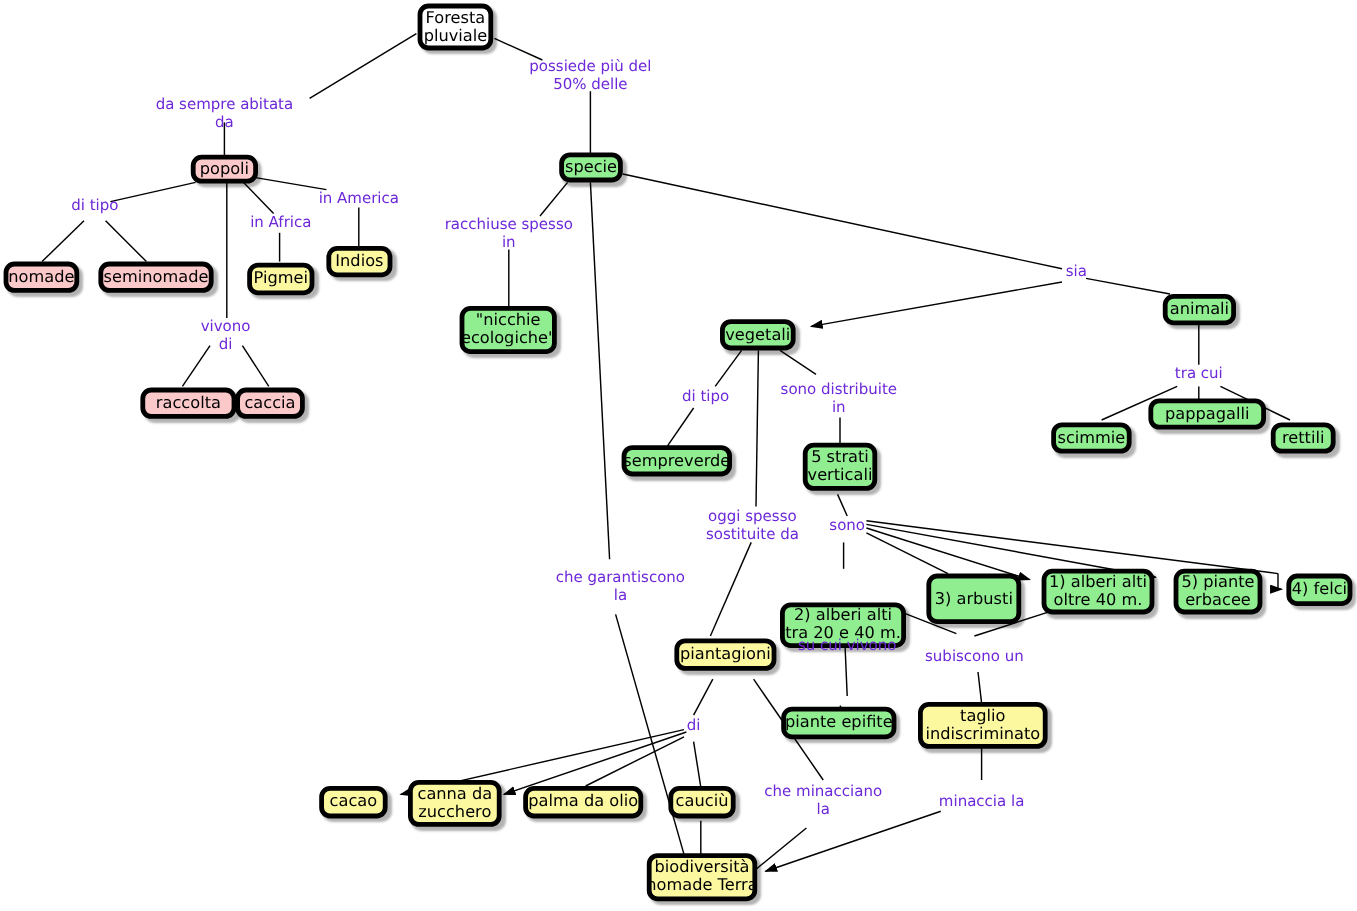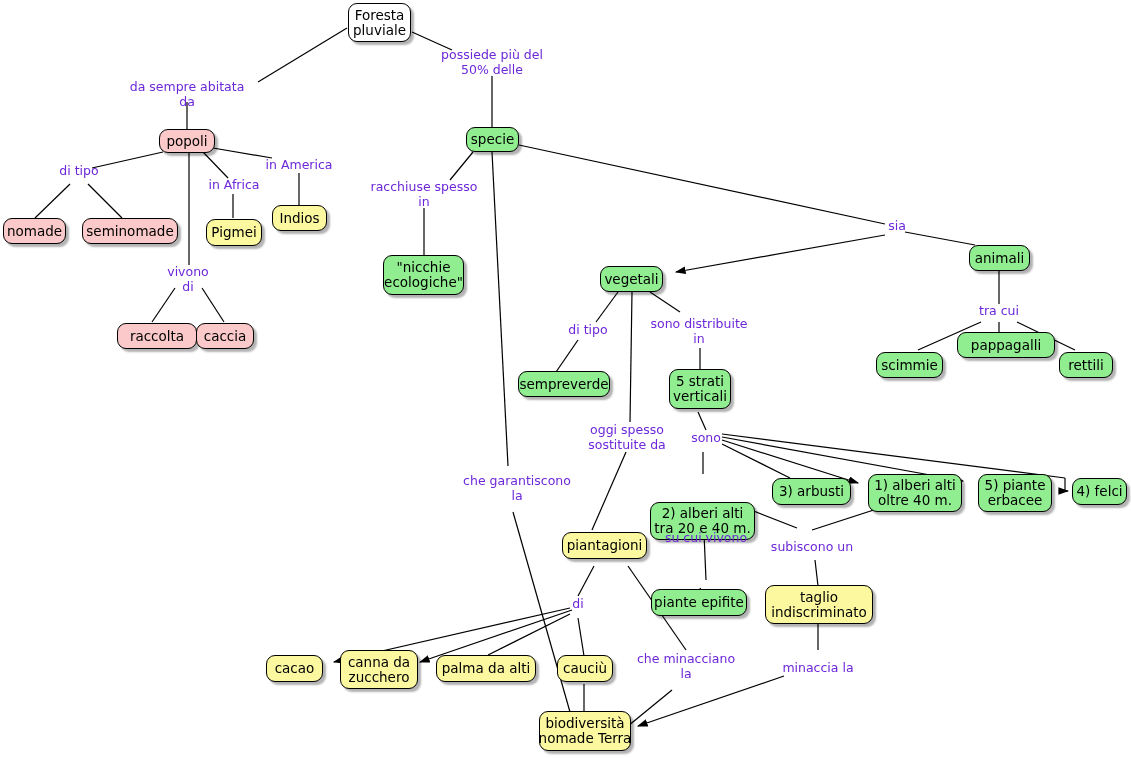--- a/index.html
+++ b/index.html
@@ -19,21 +19,21 @@
     position: absolute;
     left: 0;
     top: 0;
     width: 1131px;
     height: 759px;
     pointer-events: none;
   }
   .node {
     position: absolute;
     box-sizing: border-box;
-    border: 1px solid #000000;
+    border: 4px solid #000000;
     border-radius: 9px;
     display: flex;
     align-items: center;
     justify-content: center;
     text-align: center;
     font-size: 13.5px;
     line-height: 15px;
     color: #000000;
     padding: 2px 7px;
     box-shadow: 3px 3px 2px rgba(0,0,0,0.30);
@@ -178,21 +178,21 @@
   <div class="node green" style="left:1059px; top:352px; width:54px; height:26px;">rettili</div>
 
   <div class="node green" style="left:518px; top:371px; width:92px; height:26px;">sempreverde</div>
 
   <div class="node green" style="left:669px; top:369px; width:62px; height:40px;">5 strati
 verticali</div>
 
   <div class="node green" style="left:650px; top:502px; width:105px; height:38px;">2) alberi alti
 tra 20 e 40 m.</div>
 
-  <div class="node green" style="left:772px; top:478px; width:79px; height:27px;">3) arbusti</div>
+  <div class="node green" style="left:772px; top:478px; width:79px; height:42px;">3) arbusti</div>
 
   <div class="node green" style="left:868px; top:474px; width:94px; height:38px;">1) alberi alti
 oltre 40 m.</div>
 
   <div class="node green" style="left:978px; top:474px; width:74px; height:38px;">5) piante
 erbacee</div>
 
   <div class="node green" style="left:1072px; top:478px; width:55px; height:27px;">4) felci</div>
 
   <div class="node green" style="left:651px; top:589px; width:96px; height:27px;">piante epifite</div>
@@ -200,21 +200,21 @@
   <div class="node yellow" style="left:765px; top:585px; width:108px; height:39px;">taglio
 indiscriminato</div>
 
   <div class="node yellow" style="left:562px; top:532px; width:85px; height:27px;">piantagioni</div>
 
   <div class="node yellow" style="left:266px; top:655px; width:57px; height:27px;">cacao</div>
 
   <div class="node yellow" style="left:340px; top:650px; width:78px; height:39px;">canna da
 zucchero</div>
 
-  <div class="node yellow" style="left:436px; top:655px; width:100px; height:27px;">palma da alti</div>
+  <div class="node yellow" style="left:436px; top:655px; width:100px; height:27px;">palma da olio</div>
 
   <div class="node yellow" style="left:557px; top:655px; width:56px; height:27px;">cauciù</div>
 
   <div class="node yellow" style="left:539px; top:711px; width:92px; height:40px;">biodiversità
 nomade Terra</div>
 
   <div class="linklabel" style="left:187px; top:80px;">da sempre abitata
 da</div>
 
   <div class="linklabel" style="left:492px; top:48px;">possiede più del

